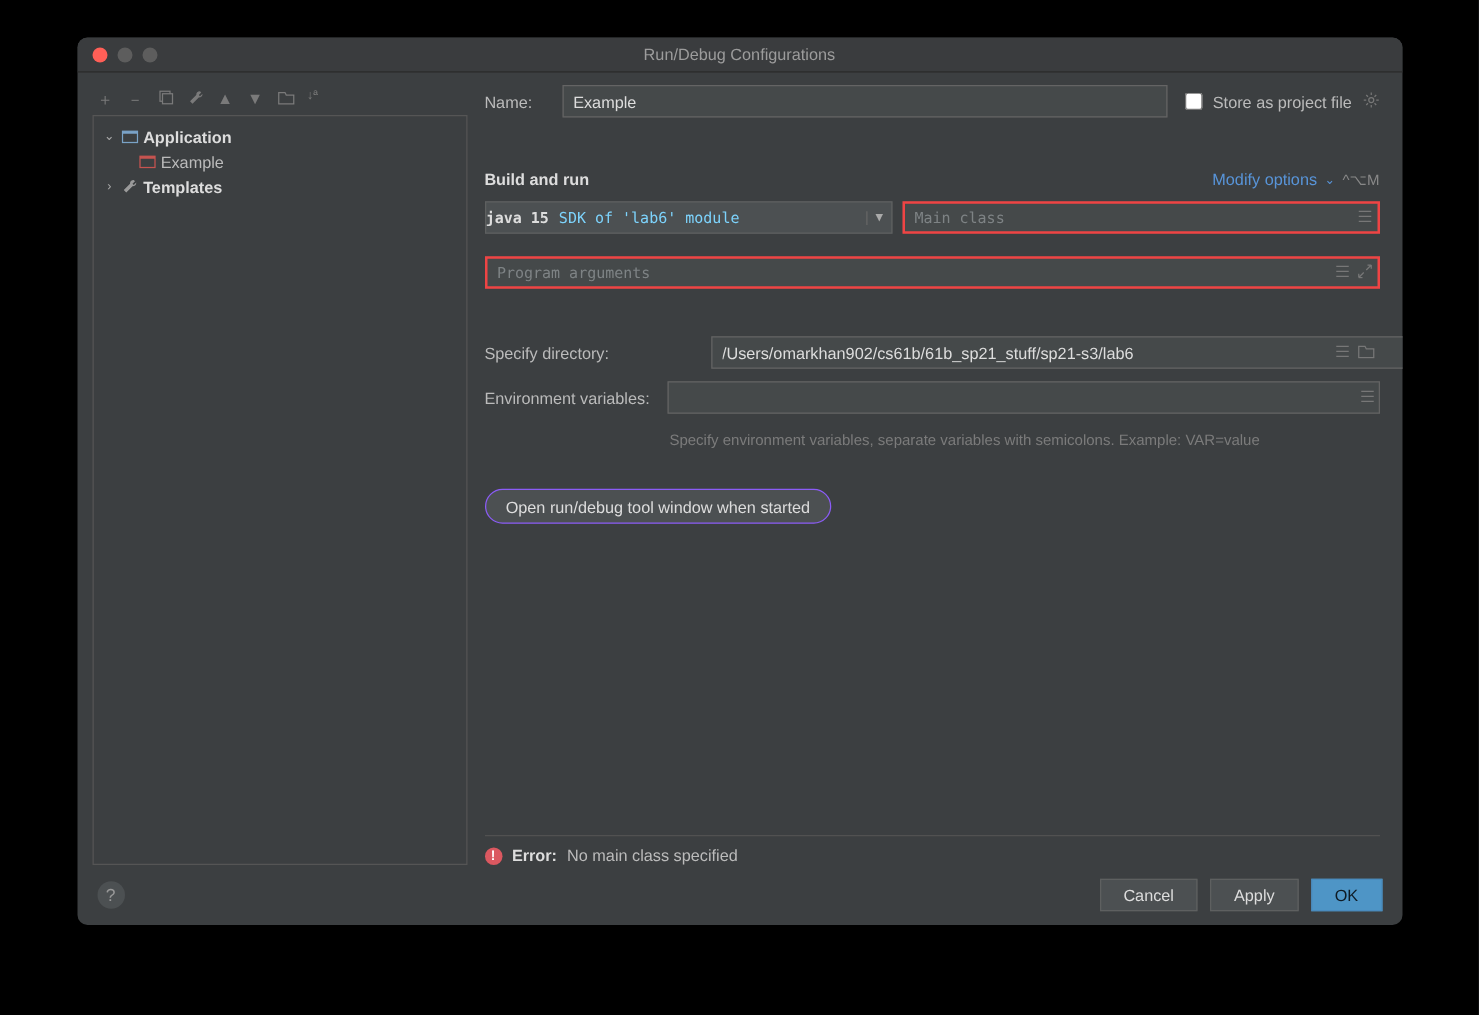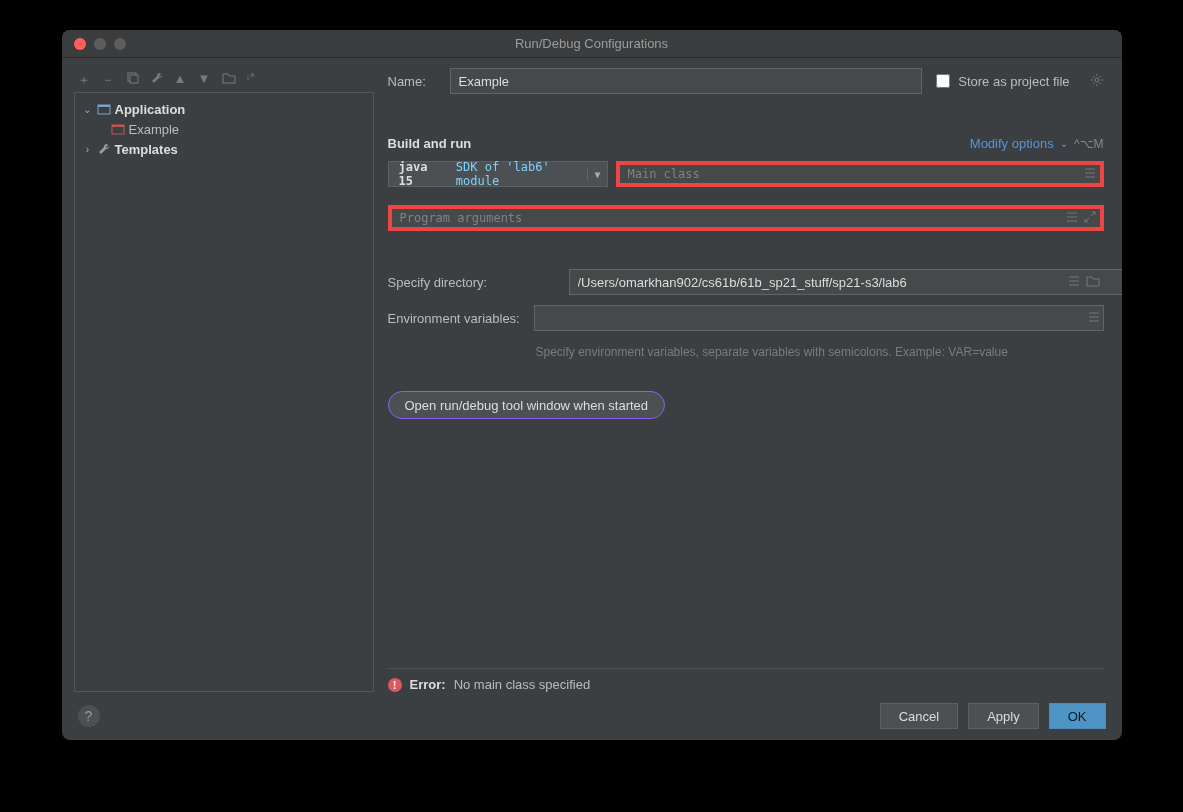--- a/index.html
+++ b/index.html
@@ -111,38 +111,38 @@
   display: flex;
   justify-content: space-between;
   align-items: center;
   margin-top: 32px;
 }
 .section-hdr .t { color: #ddd; font-weight: 600; }
 .modify { color: #5894d8; cursor: pointer; display:flex; align-items:center; gap:6px;}
 .shortcut { color: #888; font-size: 12px;}
 .run-row { display: flex; gap: 8px; }
 .jdk {
-  width: 220px;
+  width: 326px;
   height: 26px;
   background: #4c5052;
   border: 1px solid #5e6060;
   display: flex;
   align-items: center;
-  padding: 0 10px;
+  padding: 0 0;
   font-family: "Menlo", monospace;
   font-size: 12px;
   position: relative;
 }
 .jdk .bold { color: #ddd; font-weight: 600; }
 .jdk .dim { color: #7dd3fc; margin-left: 8px;}
 .jdk .dd { position: absolute; right: 6px; color: #aaa; font-size: 10px; border-left: 1px solid #666; padding-left: 6px;}
 .mainclass, .progargs {
   height: 26px;
   background: #45494a;
-  border: 4px solid #ef4444;
+  border: 2px solid #ef4444;
   display: flex;
   align-items: center;
   padding: 0 8px;
   font-family: "Menlo", monospace;
   font-size: 12px;
   color: #7e8385;
   position: relative;
 }
 .mainclass { flex: 1; }
 .progargs { width: 100%; margin-top: 8px;}
@@ -202,21 +202,21 @@
   width: 22px; height: 22px; border-radius: 50%;
   background: #4c5052; color: #999;
   display: flex; align-items: center; justify-content: center;
   font-size: 14px; cursor: pointer;
 }
 .store {
   display: flex; align-items: center; gap: 8px; color: #bbb;
 }
 .store input[type=checkbox]{ width:14px; height:14px;}
 .gear { color:#777; }
-.topright { display:flex; align-items:center; gap:20px; margin-left:auto;}
+.topright { display:flex; align-items:center; gap:8px; margin-left:auto;}
 .name-input { width: 455px; flex:none; border: 1px solid #787878;}
 </style>
 </head>
 <body>
 
 <div class="window">
 
   <div class="titlebar">
     <div class="traffic">
       <div class="traffic-dot tl-close"></div>

